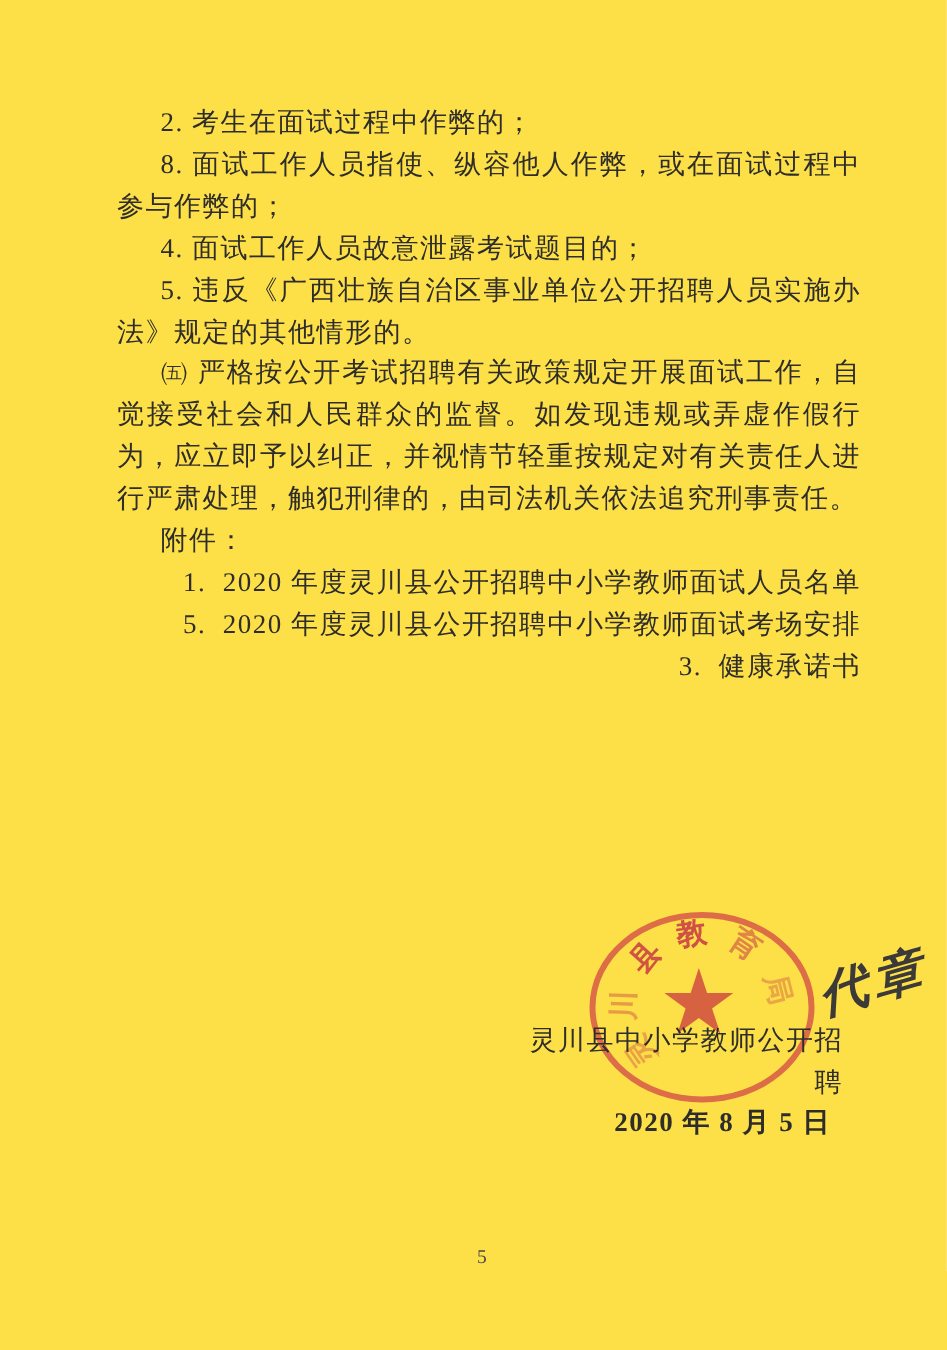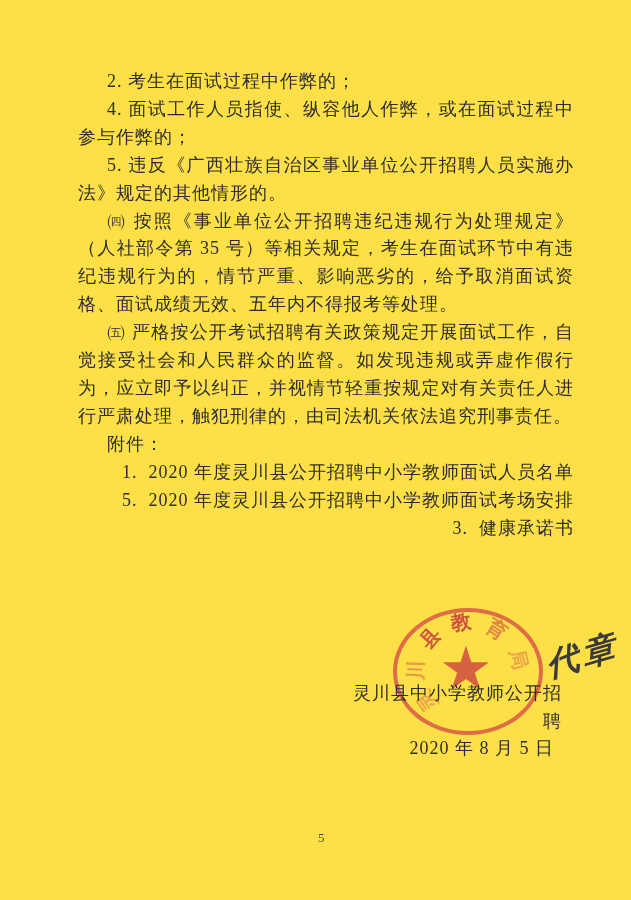--- a/index.html
+++ b/index.html
@@ -31,21 +31,21 @@
   }
   
   .signature{
     position:absolute;
     left:346px;top:680px;width:216px;
     font-size:18px;line-height:27.5px;
     letter-spacing:1px;
     text-align:right;
     z-index:3;
   }
-  .signature .date{transform:translateX(-8px);}
+  .signature .date{transform:translateX(-8px);font-weight:bold;}
   
   .seal{
     position:absolute;
     left:393px;top:608px;
     width:150px;height:127px;
     border:4px solid rgba(211,77,72,0.78);
     border-radius:50%;
     box-sizing:border-box;
     z-index:2;
   }
@@ -88,23 +88,23 @@
     letter-spacing:0;
   }
 </style>
 </head>
 <body>
 
 <div class="page">
 
   <div class="content">
     <div class="para">2. 考生在面试过程中作弊的；</div>
-    <div class="para">4. 面试工作人员指使、纵容他人作弊，或在面试过程中参与作弊的；</div>
+    <div class="para">8. 面试工作人员指使、纵容他人作弊，或在面试过程中参与作弊的；</div>
+    <div class="para">4. 面试工作人员故意泄露考试题目的；</div>
     <div class="para">5. 违反《广西壮族自治区事业单位公开招聘人员实施办法》规定的其他情形的。</div>
-    <div class="para">㈣ 按照《事业单位公开招聘违纪违规行为处理规定》（人社部令第 35 号）等相关规定，考生在面试环节中有违纪违规行为的，情节严重、影响恶劣的，给予取消面试资格、面试成绩无效、五年内不得报考等处理。</div>
     <div class="para">㈤ 严格按公开考试招聘有关政策规定开展面试工作，自觉接受社会和人民群众的监督。如发现违规或弄虚作假行为，应立即予以纠正，并视情节轻重按规定对有关责任人进行严肃处理，触犯刑律的，由司法机关依法追究刑事责任。</div>
     <div class="para">附件：</div>
     <div class="attach-item">1.  2020 年度灵川县公开招聘中小学教师面试人员名单</div>
     <div class="attach-item">5.  2020 年度灵川县公开招聘中小学教师面试考场安排</div>
     <div class="attach-item">3.  健康承诺书</div>
   </div>
 
   <div class="seal">
     <span class="seal-star">★</span>
     <span class="seal-char c0">灵</span>

